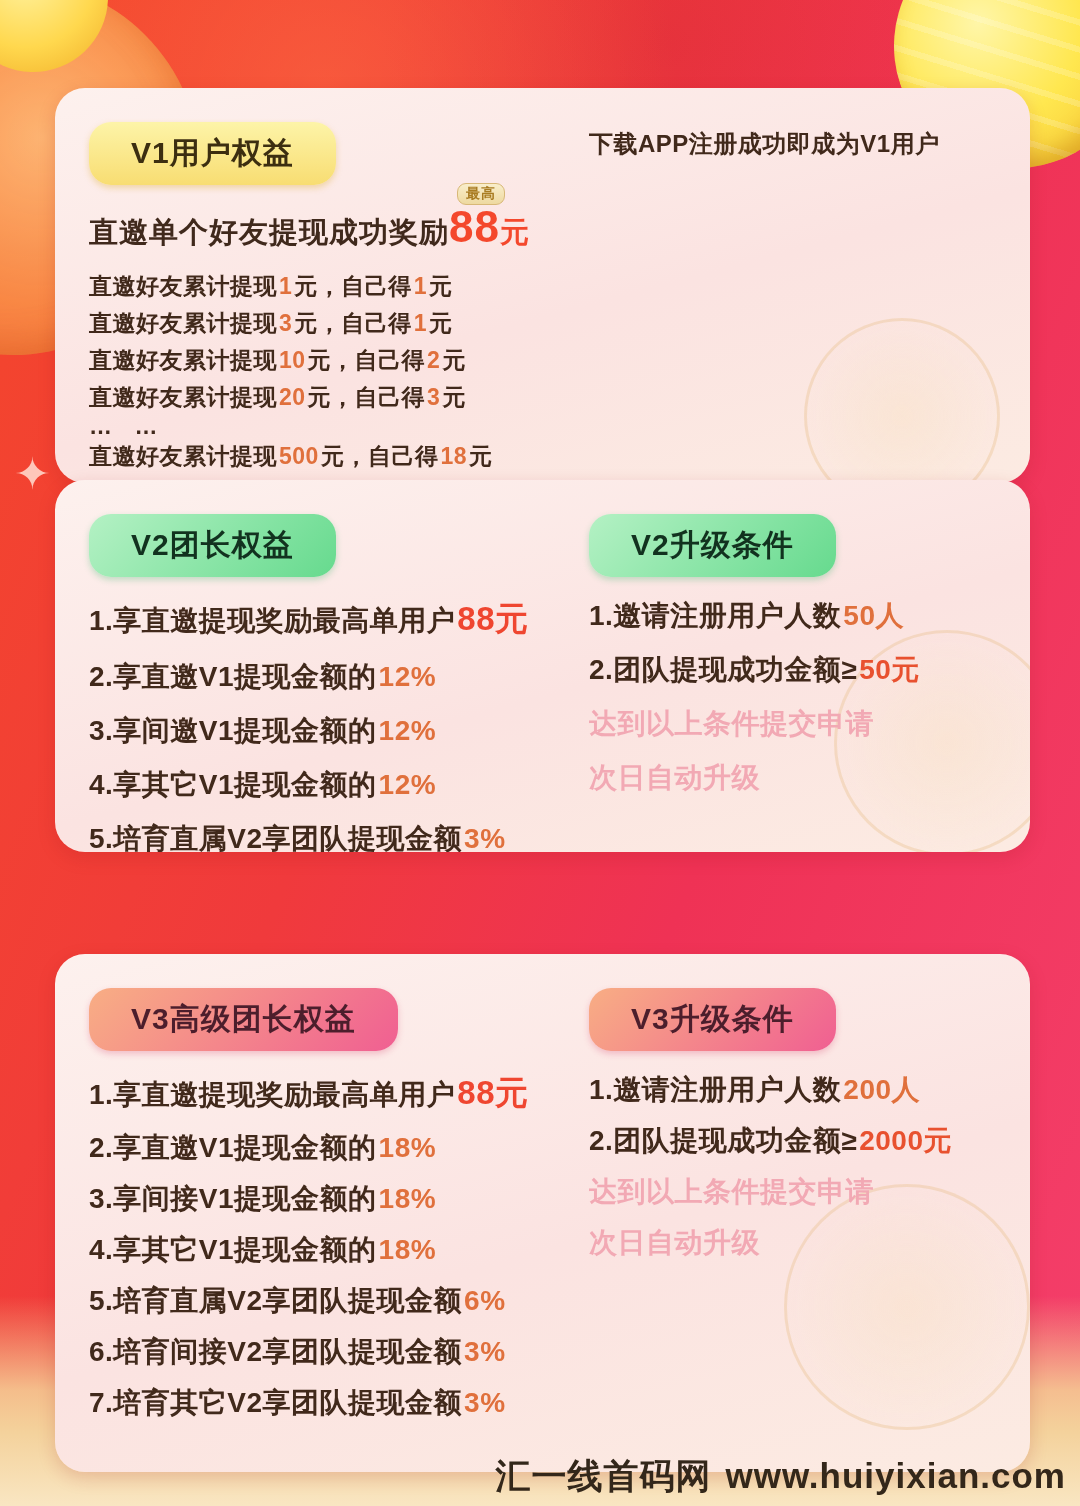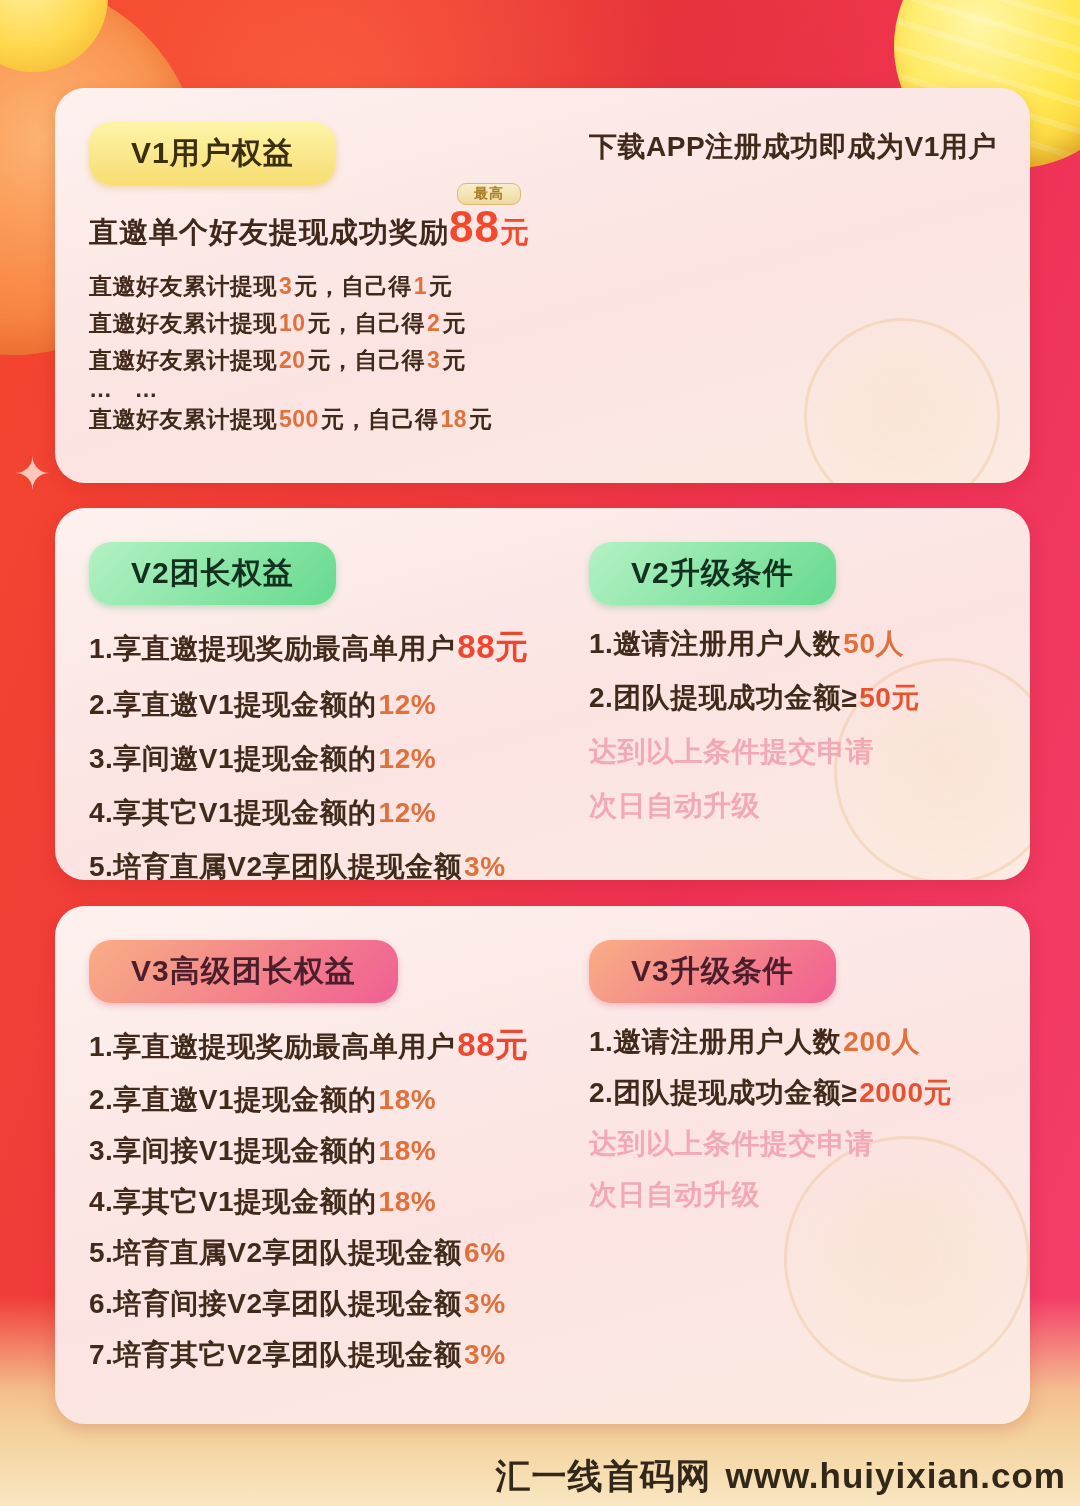--- a/index.html
+++ b/index.html
@@ -44,22 +44,22 @@
     background:linear-gradient(165deg, #fdf1ee 0%, #fbe3e1 55%, #fcebe2 100%);
     box-shadow:0 6px 18px rgba(160,20,30,.18);
     display:flex; padding:34px 34px 0 34px;
   }
   .card::after {
     content:""; position:absolute; border-radius:50%;
     border:3px solid rgba(232,190,135,.35);
     background:radial-gradient(circle, rgba(247,222,180,.28) 0%, rgba(247,222,180,0) 75%);
   }
   .card-v1 { top:88px;  height:395px; }
-  .card-v2 { top:508px; height:372px; }
-  .card-v3 { top:906px; height:518px; }
+  .card-v2 { top:480px; height:372px; }
+  .card-v3 { top:954px; height:518px; }
   .card-v1::after { width:190px; height:190px; right:30px;  top:230px; }
   .card-v2::after { width:220px; height:220px; right:-30px; top:150px; }
   .card-v3::after { width:240px; height:240px; right:0px;   top:230px; }
 
   .col-left  { flex:0 0 500px; position:relative; z-index:2; }
   .col-right { flex:1; position:relative; z-index:2; }
 
   .badge {
     display:inline-block; padding:11px 42px; border-radius:22px;
     font-size:30px; font-weight:800; letter-spacing:1px; margin-bottom:20px;
@@ -69,31 +69,31 @@
   .badge-pink   { background:linear-gradient(135deg,#f8ae84 0%,#f05f92 100%); color:#4c1e2c; box-shadow:0 3px 6px rgba(220,80,120,.3); }
 
   
   .headline { font-size:29px; font-weight:800; color:#40291c; margin-bottom:16px; letter-spacing:1px; white-space:nowrap; }
   .amount-wrap { position:relative; display:inline-block; }
   .amount { font-size:44px; font-weight:800; color:#f4482c; line-height:1; }
   .amount-unit { font-size:29px; font-weight:800; color:#f4482c; }
   .mini-tag {
     position:absolute; top:-22px; left:8px; white-space:nowrap;
     background:linear-gradient(180deg,#f9eecb,#eed9a0); border:1px solid #d8b877;
-    color:#a97c22; font-size:14px; font-weight:700; padding:1px 16px; border-radius:9px;
+    color:#a97c22; font-size:14px; font-weight:700; padding:1px 8px; border-radius:9px;
   }
 
   
   .line { color:#41291b; }
   .v1-list .line { font-size:23px; font-weight:600; line-height:34px; margin-bottom:3px; letter-spacing:.5px; white-space:nowrap; }
   .v1-list .line.dots { line-height:18px; letter-spacing:8px; font-weight:800; margin-bottom:4px; }
   .big-list .line { font-size:28px; font-weight:800; letter-spacing:.5px; white-space:nowrap; }
   .card-v2 .big-list .line { margin-bottom:16px; }
   .card-v3 .big-list .line { margin-bottom:13px; }
-  .card-v1 .col-right .big-list .line { font-size:28px; margin-top:6px; }
+  .card-v1 .col-right .big-list .line { font-size:24px; margin-top:6px; }
 
   .line .hl   { color:#e0703c; font-weight:800; padding:0 2px; }
   .line .red  { color:#ef4630; font-weight:800; font-size:33px; padding-left:2px; }
   .line .red2 { color:#e8512f; font-weight:800; padding-left:2px;margin-top:19px; }
   .line.muted { color:#f2a9b4; }
 
   
   .watermark {
     position:absolute; right:14px; bottom:6px; z-index:5;
     font-size:35px; font-weight:800; color:#33271a; letter-spacing:1px;
@@ -111,20 +111,21 @@
   <div class="cream-band"></div>
   <div class="sparkle">✦</div>
 
   <div class="card card-v1">
     <div class="col-left">
       <span class="badge badge-yellow">V1用户权益</span>
       <div class="headline">
         <span>直邀单个好友提现成功奖励</span><span class="amount-wrap"><span class="mini-tag">最高</span><span class="amount">88</span><span class="amount-unit">元</span></span>
       </div>
       <div class="v1-list">
+          <div class="line"><span>直邀好友累计提现</span><span class="hl">1</span><span>元，自己得</span><span class="hl">1</span><span>元</span></div>
           <div class="line"><span>直邀好友累计提现</span><span class="hl">3</span><span>元，自己得</span><span class="hl">1</span><span>元</span></div>
           <div class="line"><span>直邀好友累计提现</span><span class="hl">10</span><span>元，自己得</span><span class="hl">2</span><span>元</span></div>
           <div class="line"><span>直邀好友累计提现</span><span class="hl">20</span><span>元，自己得</span><span class="hl">3</span><span>元</span></div>
           <div class="line dots"><span>… …</span></div>
           <div class="line"><span>直邀好友累计提现</span><span class="hl">500</span><span>元，自己得</span><span class="hl">18</span><span>元</span></div>
         </div>
       
     </div>
     <div class="col-right">
       <div class="big-list">

